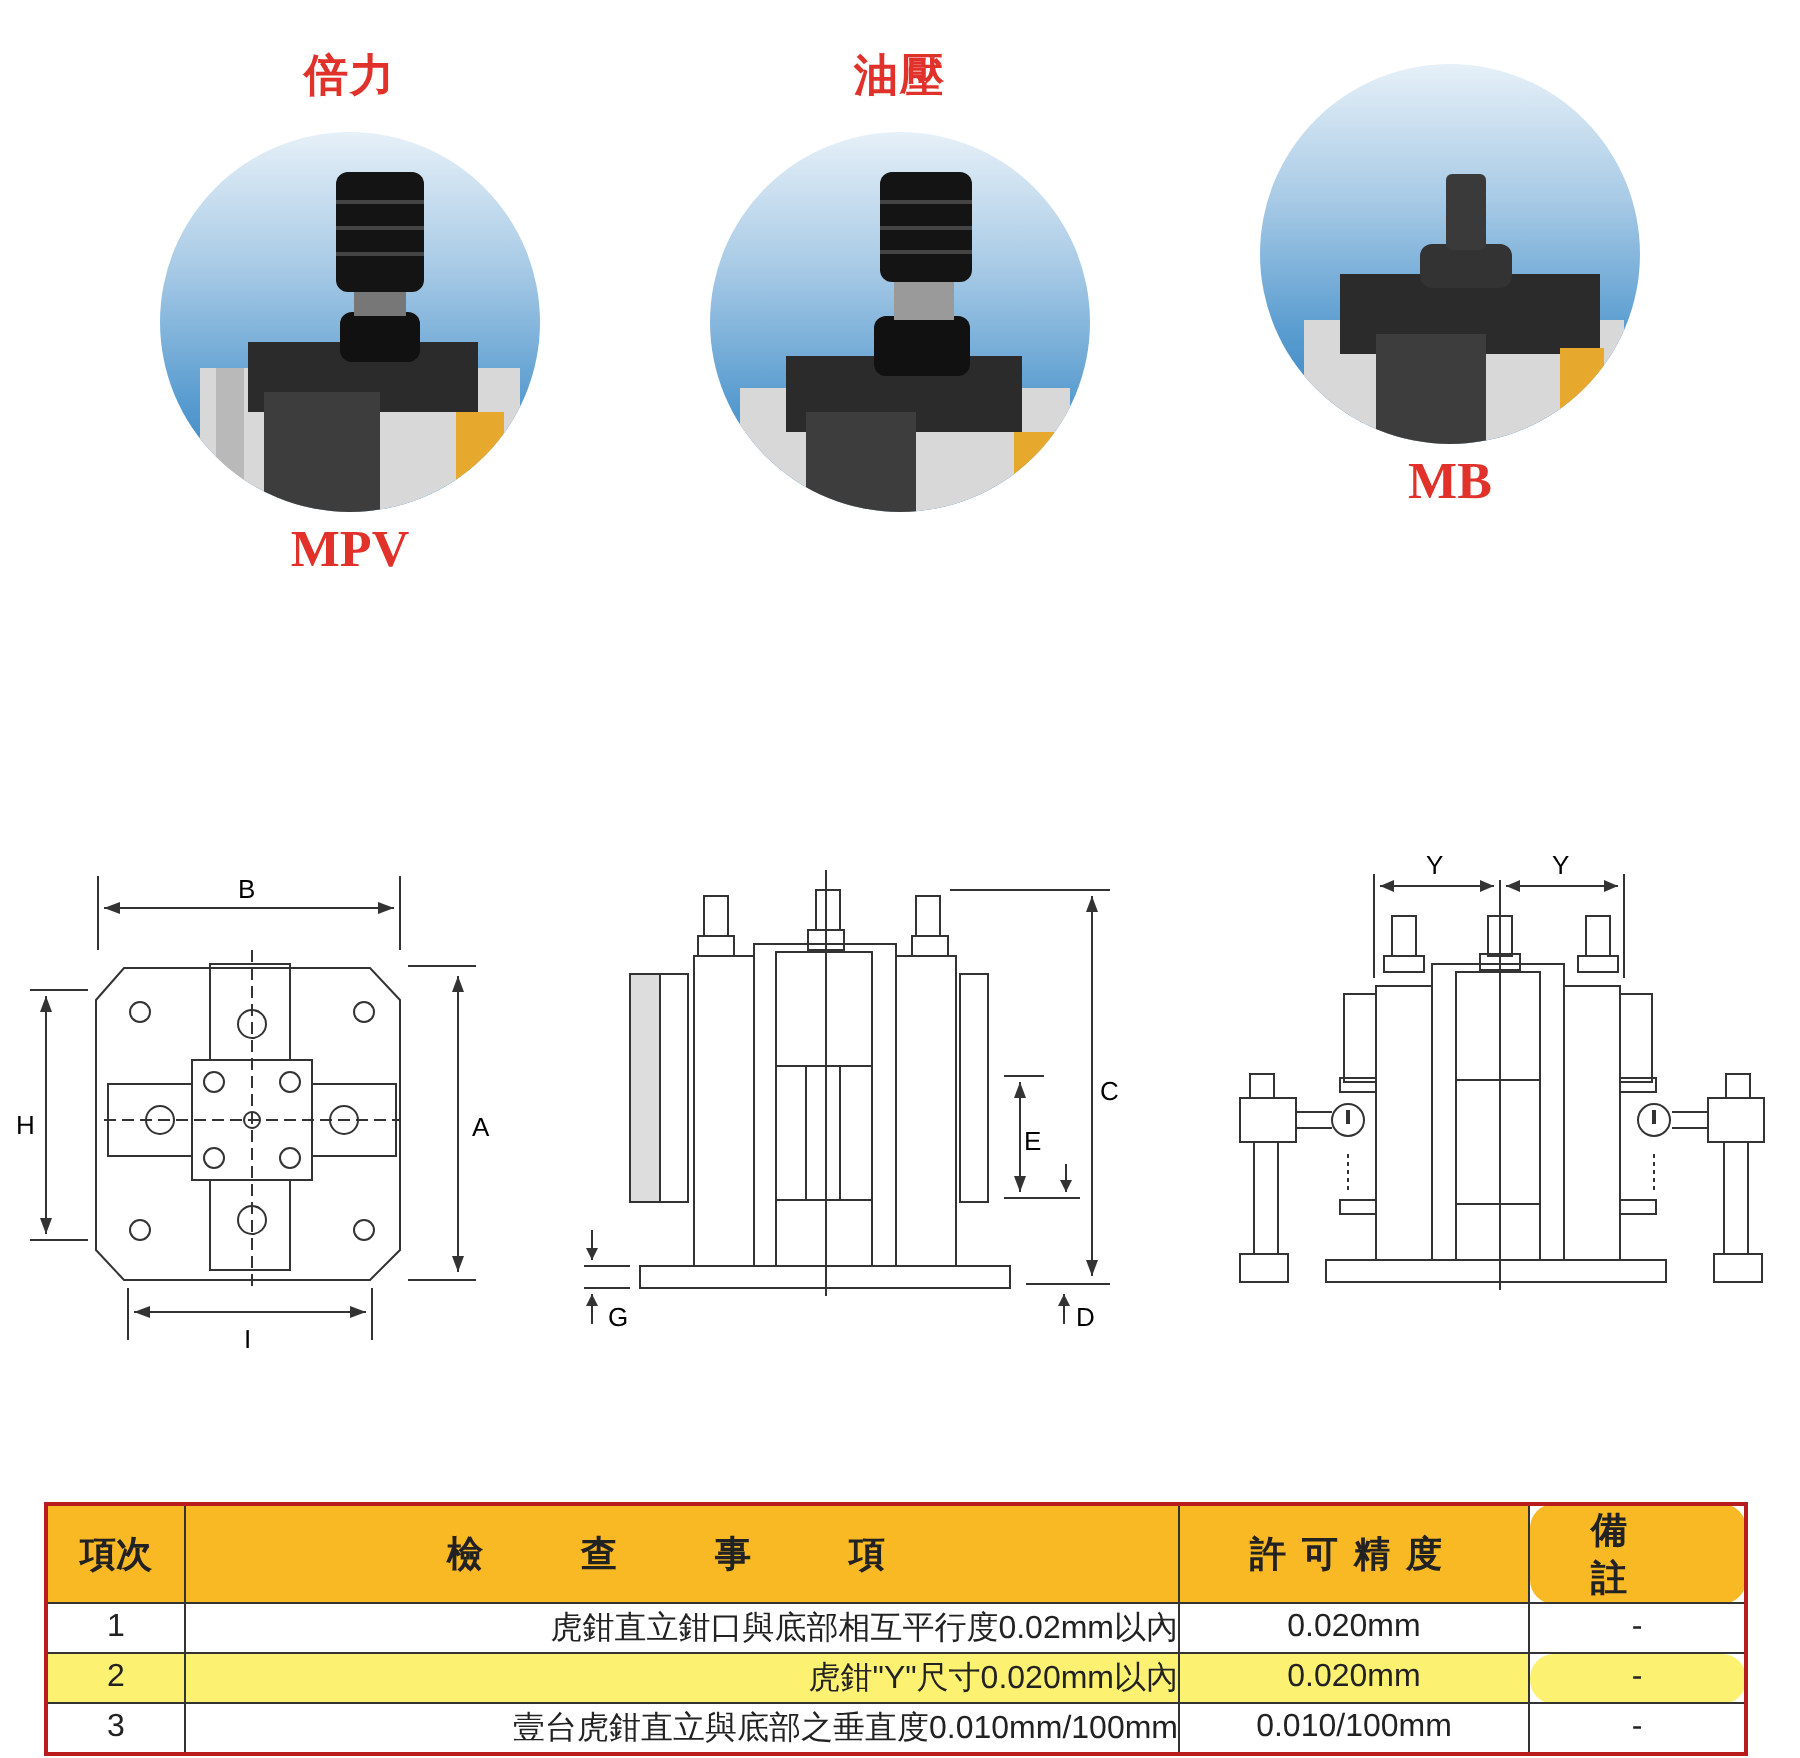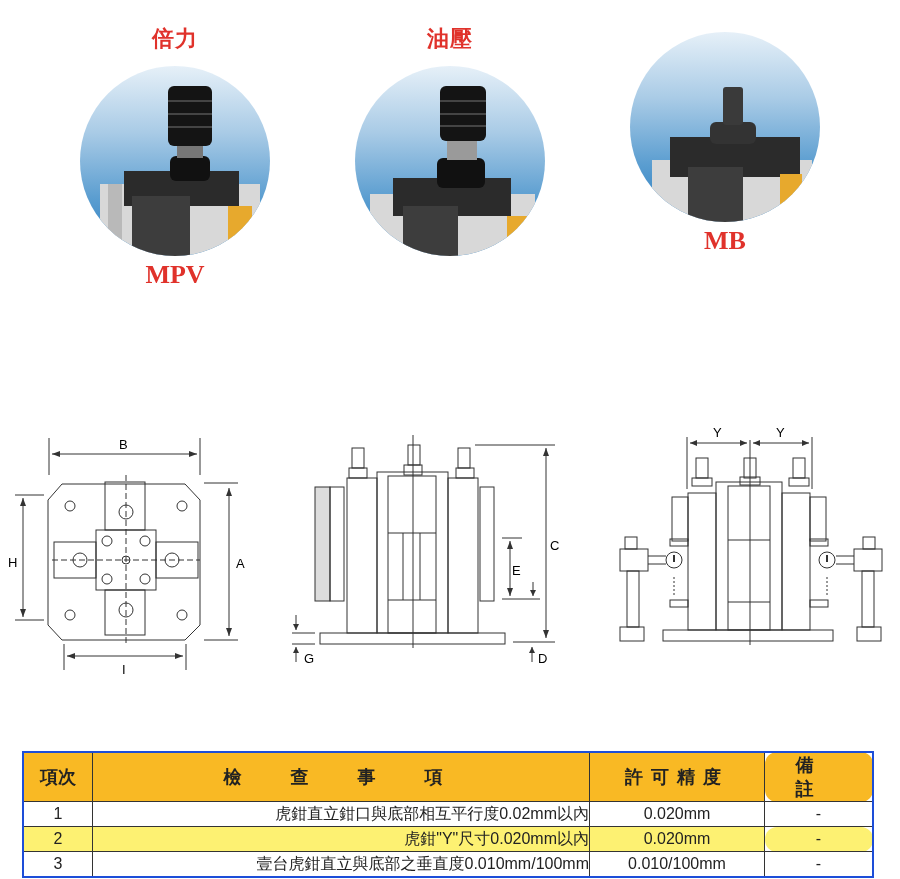--- a/index.html
+++ b/index.html
@@ -15,21 +15,21 @@
   .tbl { position:absolute; left:22px; top:751px; width:852px; border-collapse:collapse;
          font-family:"Liberation Sans","DejaVu Sans",sans-serif; }
   .tbl th, .tbl td { border:1px solid #333; padding:0; font-size:16px; }
   .tbl th { background:#f9b924; height:30px; font-weight:bold; font-size:18px; color:#222; }
   .tbl td { height:24px; }
   .tbl tr.hl td { background:#fdf172; }
   .tbl .c1 { width:68px; text-align:center; }
   .tbl .c2 { width:490px; text-align:right; padding-left:6px; }
   .tbl .c3 { width:174px; text-align:center; }
   .tbl .c4 { text-align:center;border-radius:12px; }
-  .tbl { border:2px solid #1d4ed8; }
+  .tbl { border:2px solid #b91c1c; }
   .spaced { letter-spacing:22px;margin-top:24px; }
   .spaced2 { letter-spacing:8px; }
   .spaced3 { letter-spacing:28px; }
 </style>
 </head>
 <body>
 
 <div class="product" style="left:75px; top:22px;">
   <div class="cn">倍力</div>
   <div class="circle">

